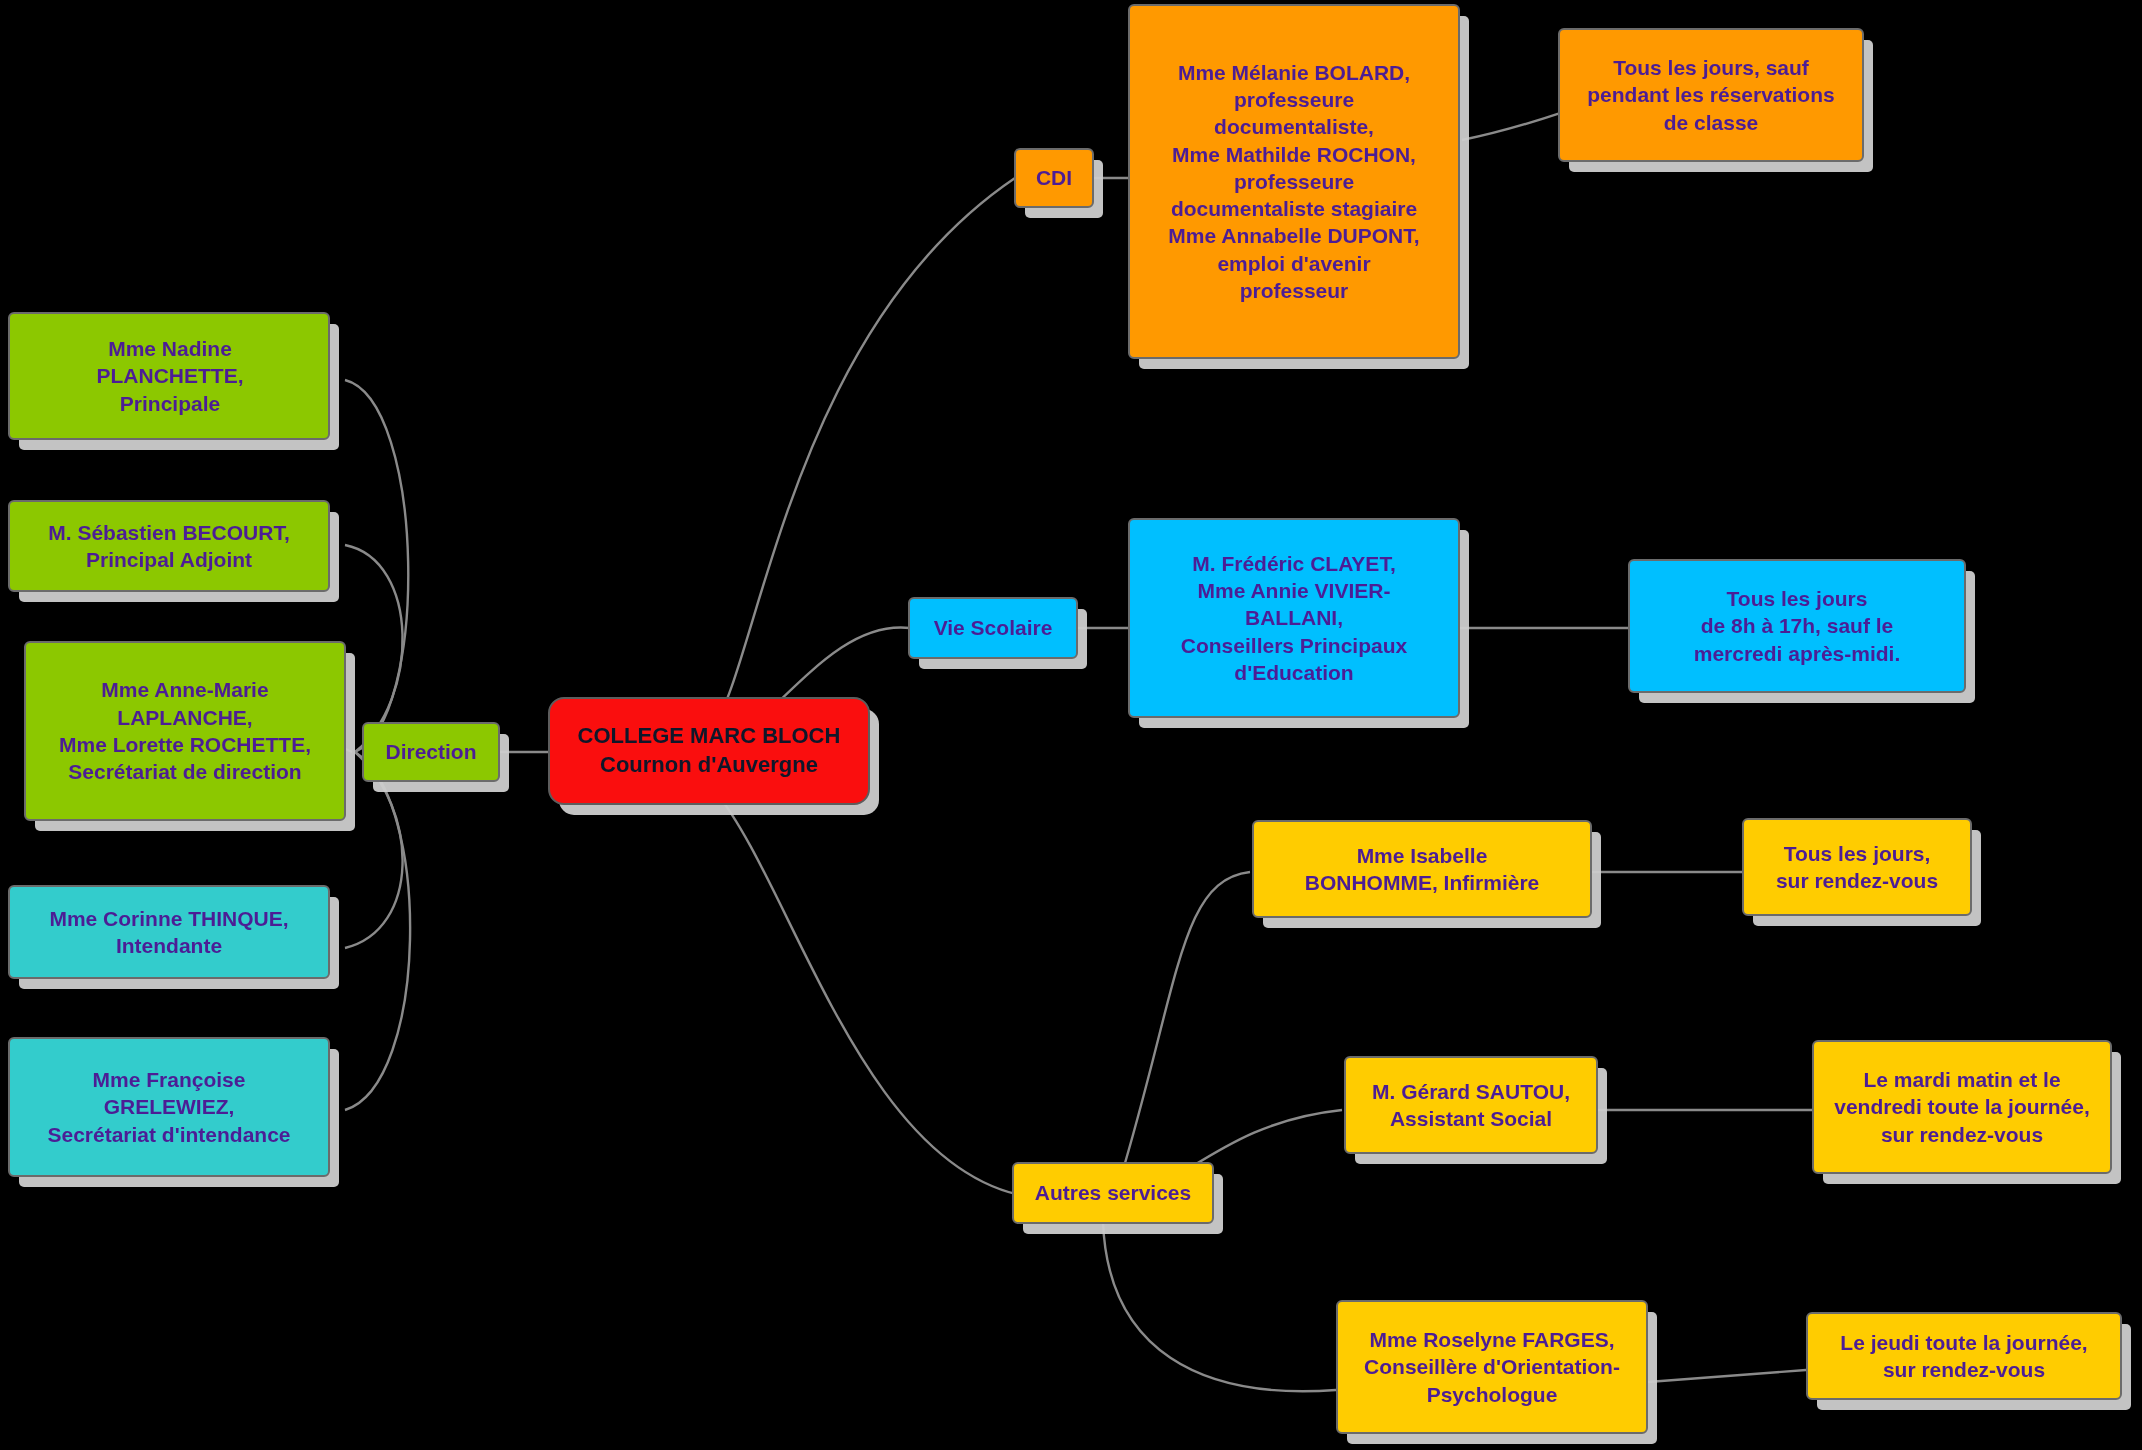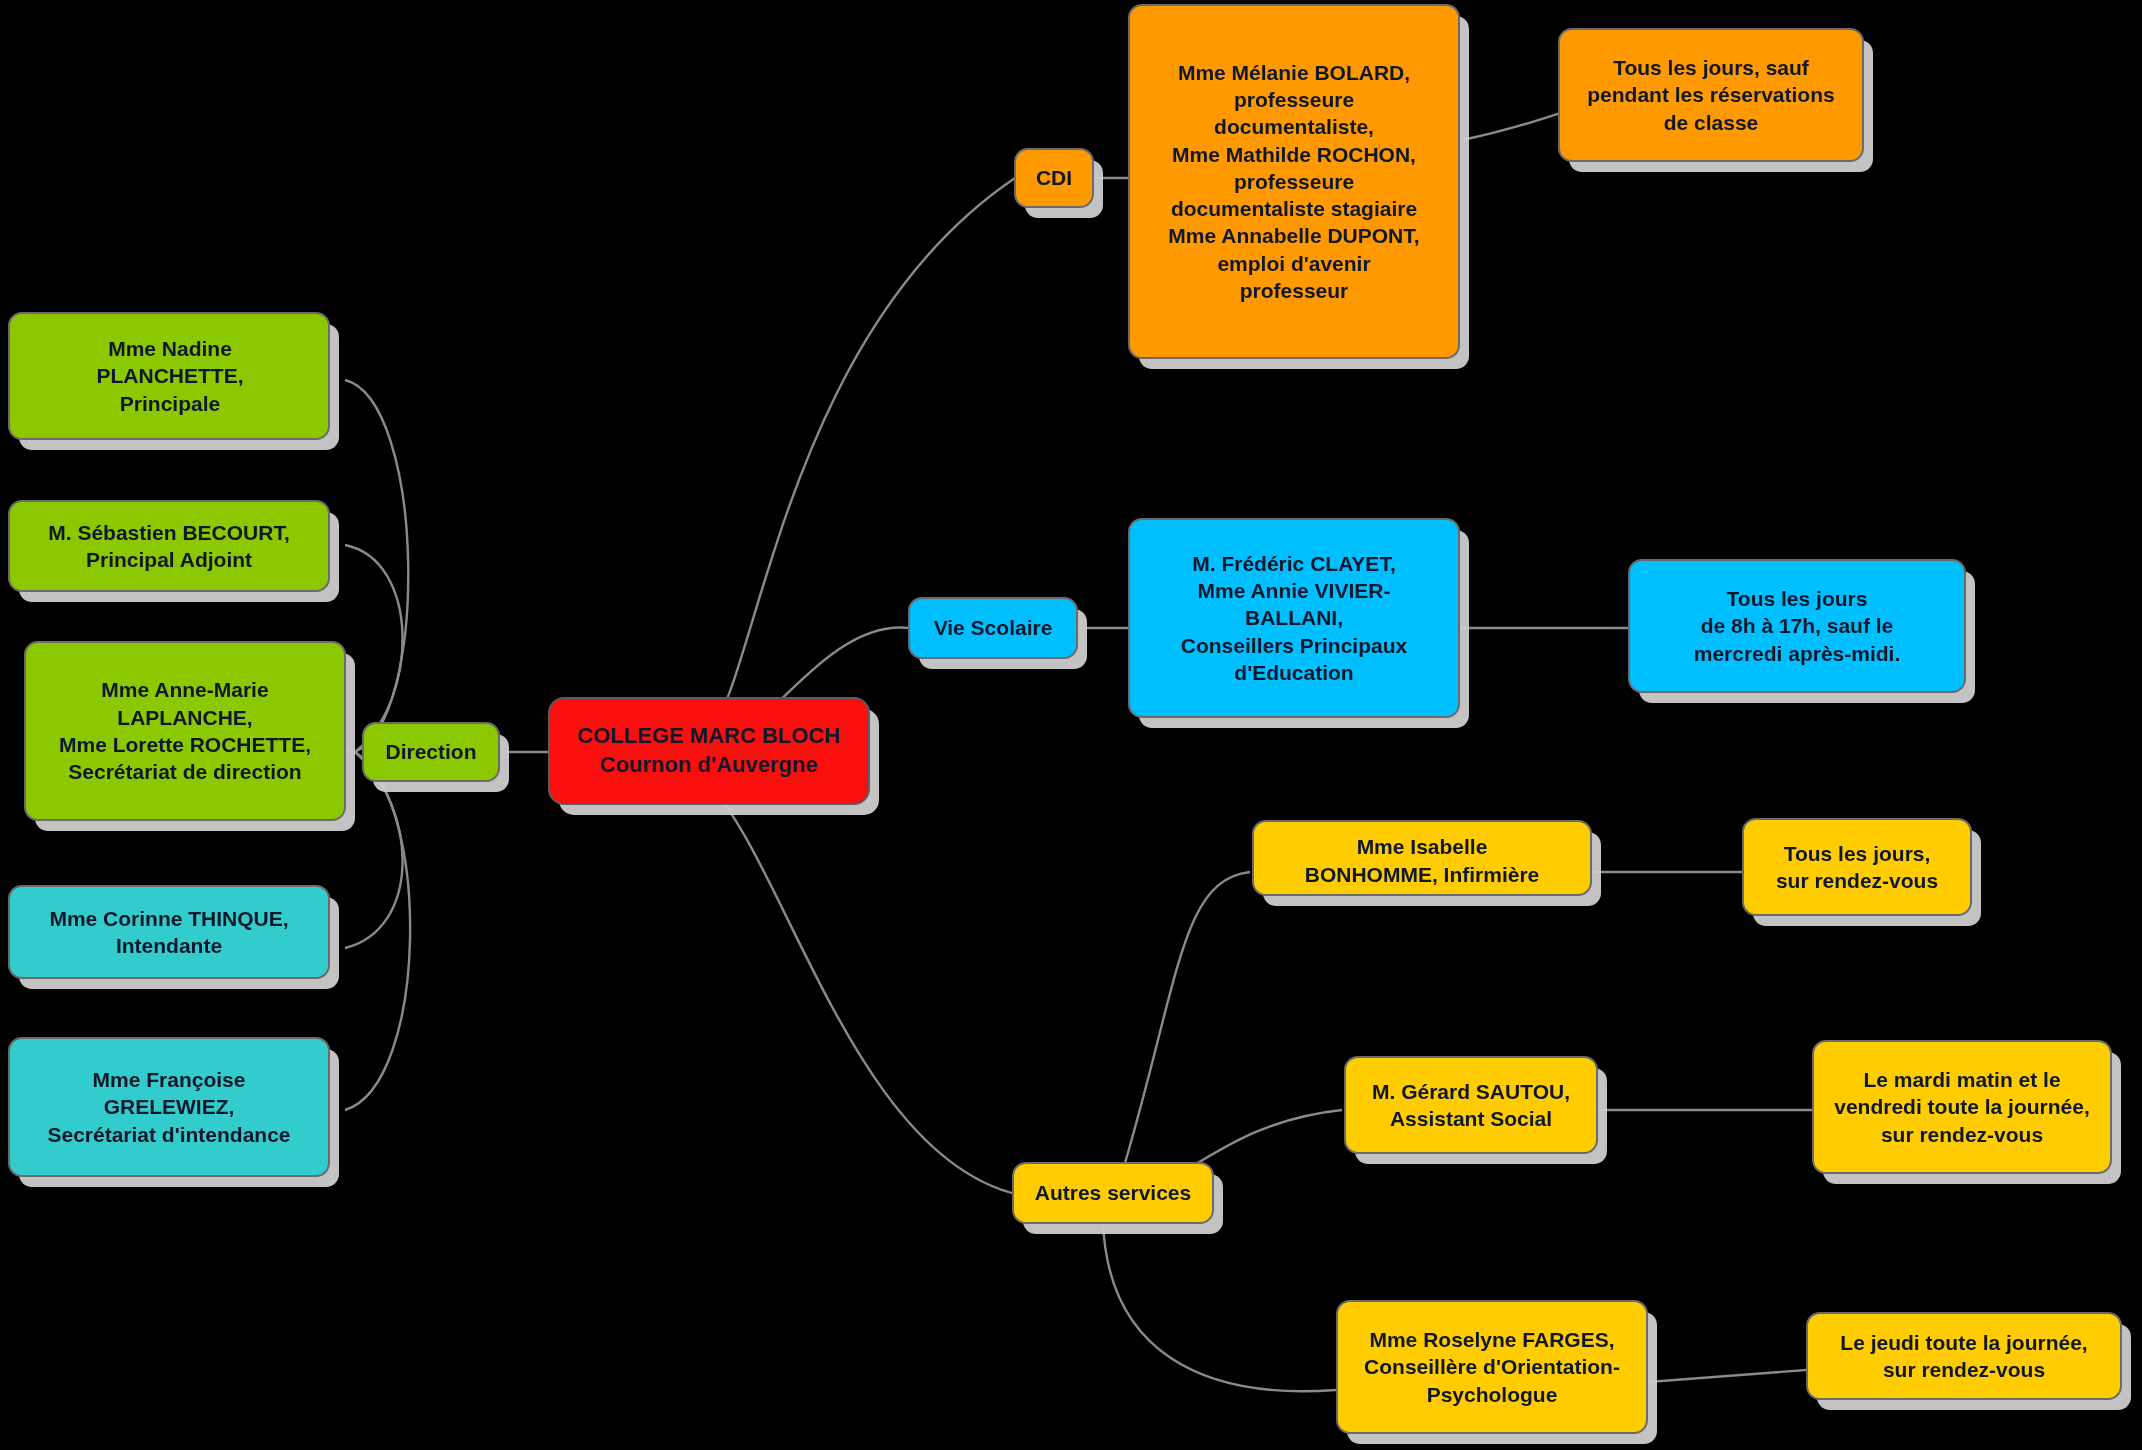--- a/index.html
+++ b/index.html
@@ -23,23 +23,23 @@
     height: 1450px;
     pointer-events: none;
   }
   .node {
     position: absolute;
     box-sizing: border-box;
     display: flex;
     align-items: center;
     justify-content: center;
     text-align: center;
-    border-radius: 14px;
+    border-radius: 6px;
     border: 2px solid #6b6b6b;
-    color: #0f172a;
+    color: #4c1d95;
     font-weight: bold;
     line-height: 1.30;
     padding: 6px 10px;
     box-shadow: 10px 11px 0 -1px rgba(205,205,205,0.95);
     z-index: 5;
   }
   .node .txt { white-space: pre-line; display: block; width: 100%; }
 
   
   .c-green  { background: #8CC800; }
@@ -160,21 +160,21 @@
   <div class="node c-cyan f21" style="left:1628px; top:559px; width:338px; height:134px;">
     <span class="txt">Tous les jours
 de 8h à 17h, sauf le
 mercredi après-midi.</span>
   </div>
 
   <div class="node c-gold f21" style="left:1012px; top:1162px; width:202px; height:62px;">
     <span class="txt">Autres services</span>
   </div>
 
-  <div class="node c-gold f21" style="left:1252px; top:820px; width:340px; height:76px;align-items:flex-end;">
+  <div class="node c-gold f21" style="left:1252px; top:820px; width:340px; height:98px;">
     <span class="txt">Mme Isabelle
 BONHOMME, Infirmière</span>
   </div>
 
   <div class="node c-gold f21" style="left:1742px; top:818px; width:230px; height:98px;">
     <span class="txt">Tous les jours,
 sur rendez-vous</span>
   </div>
 
   <div class="node c-gold f21" style="left:1344px; top:1056px; width:254px; height:98px;">

